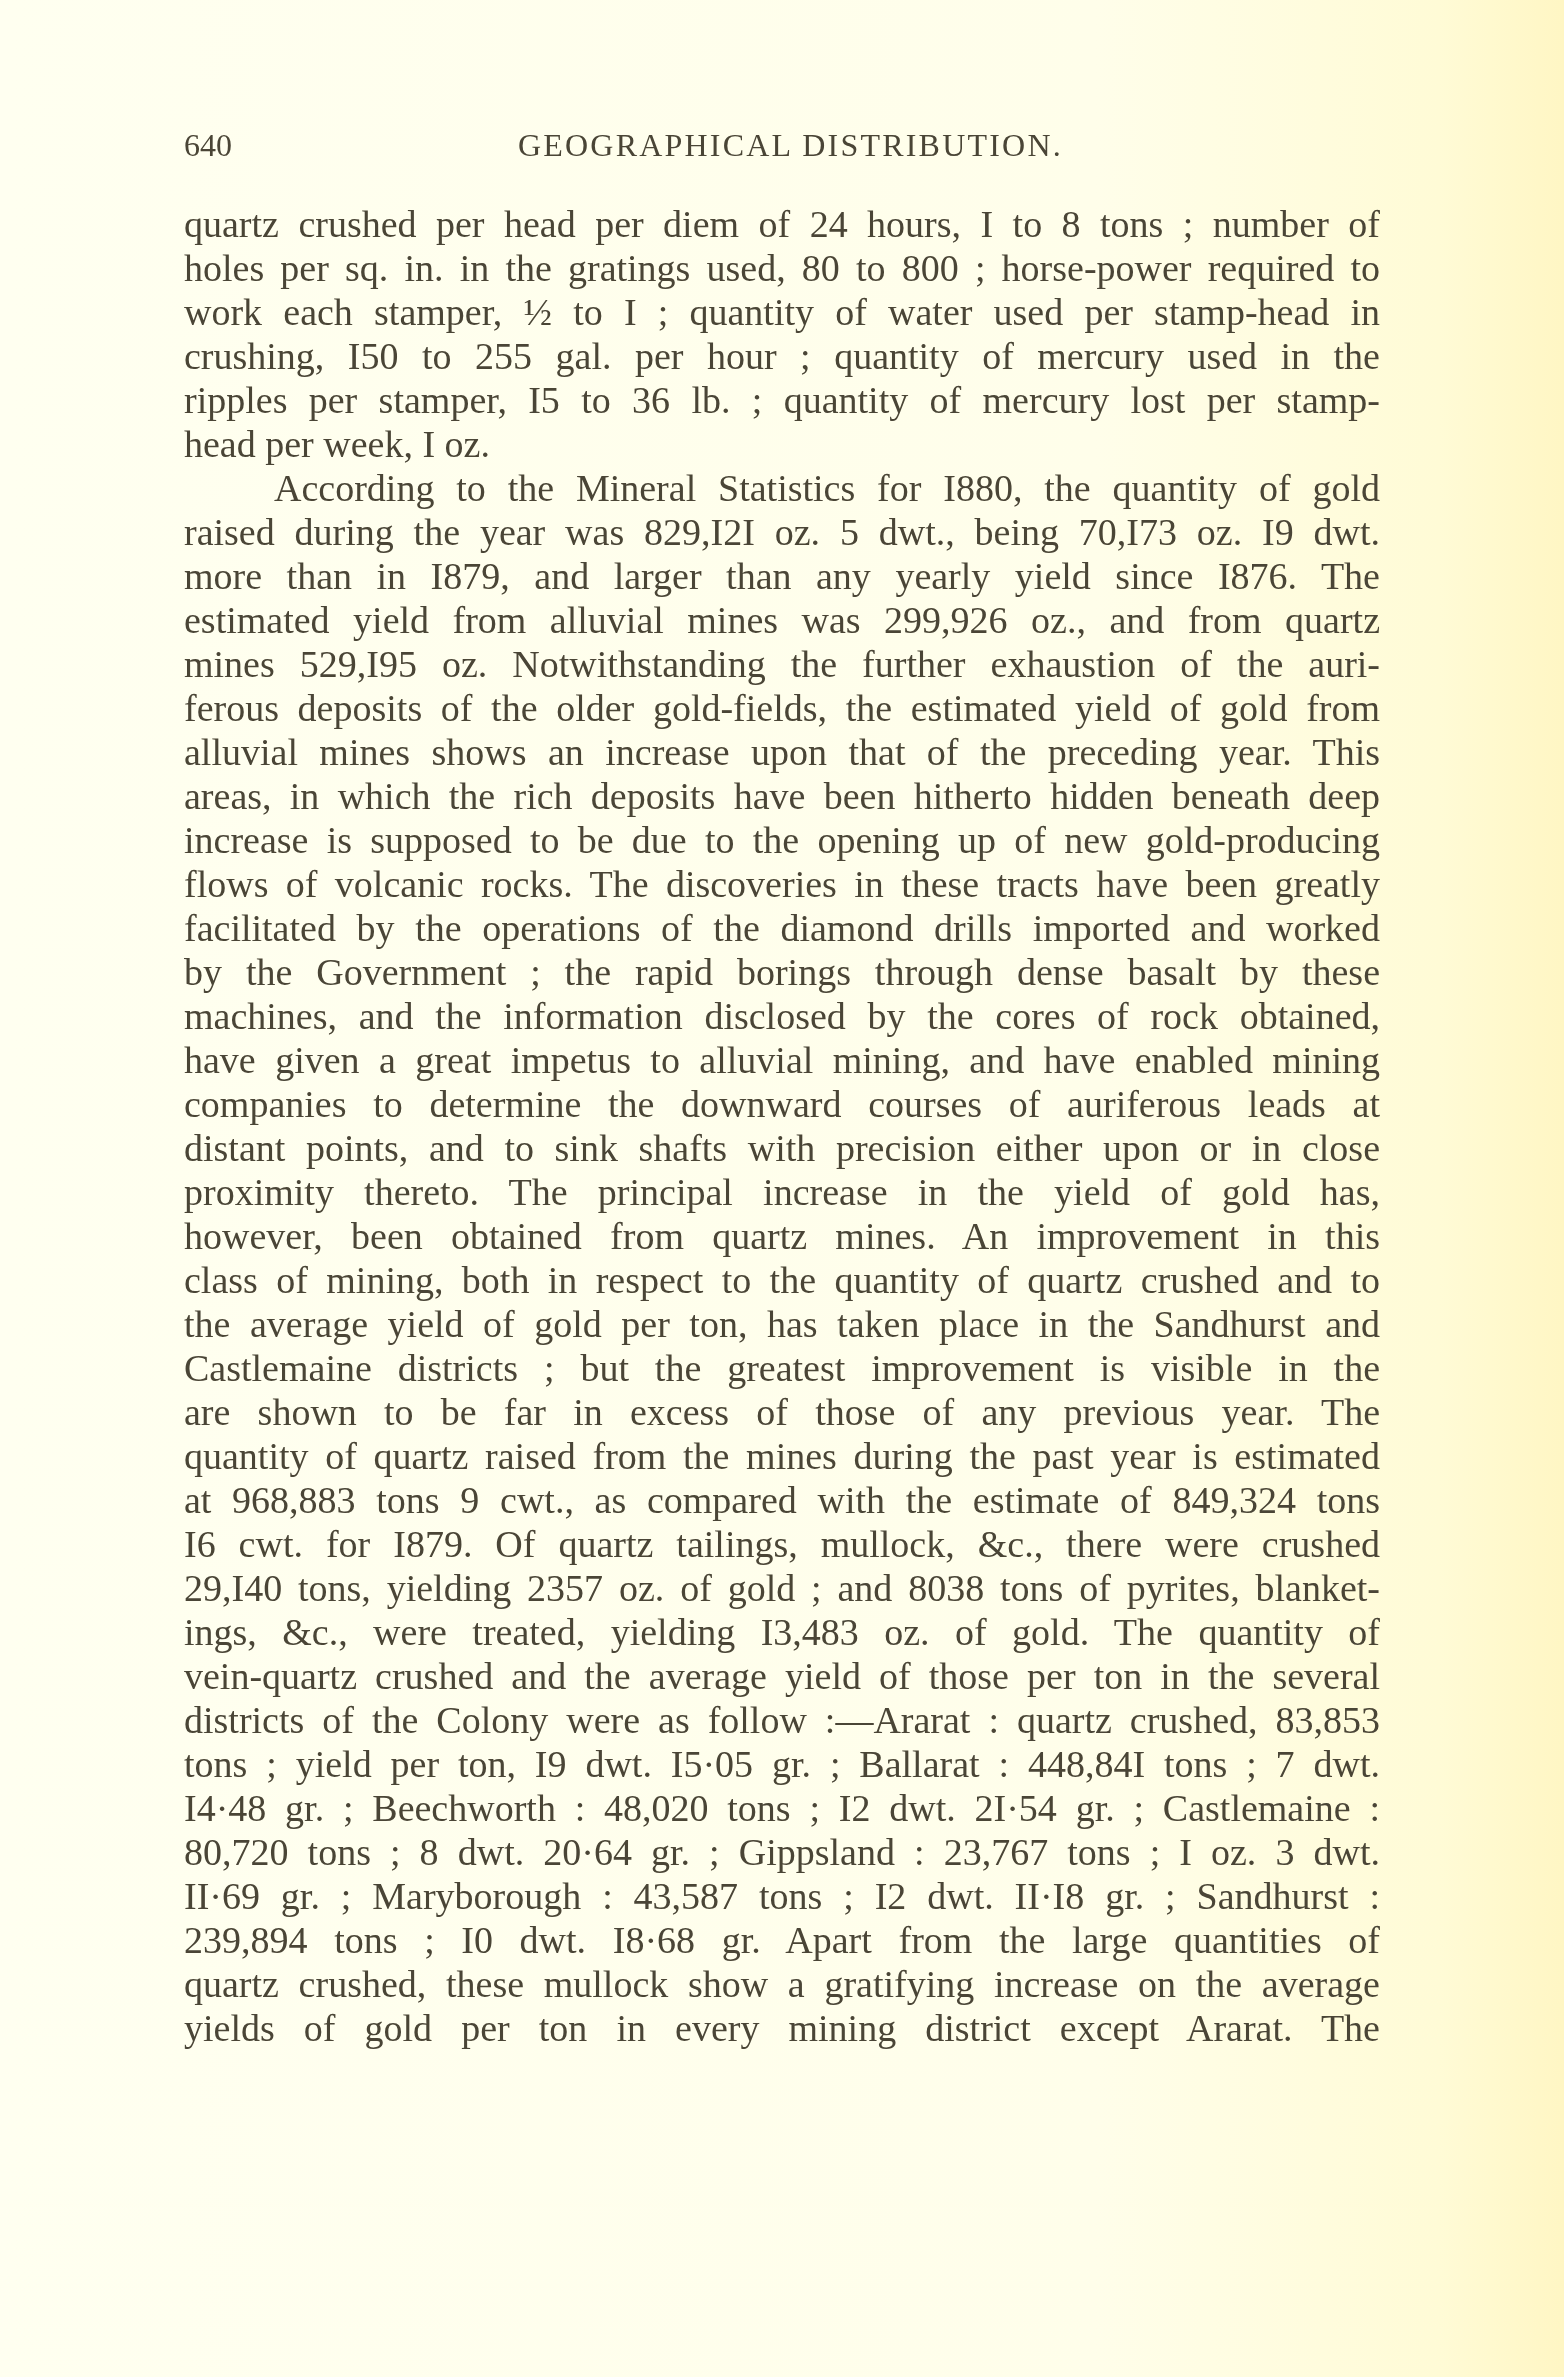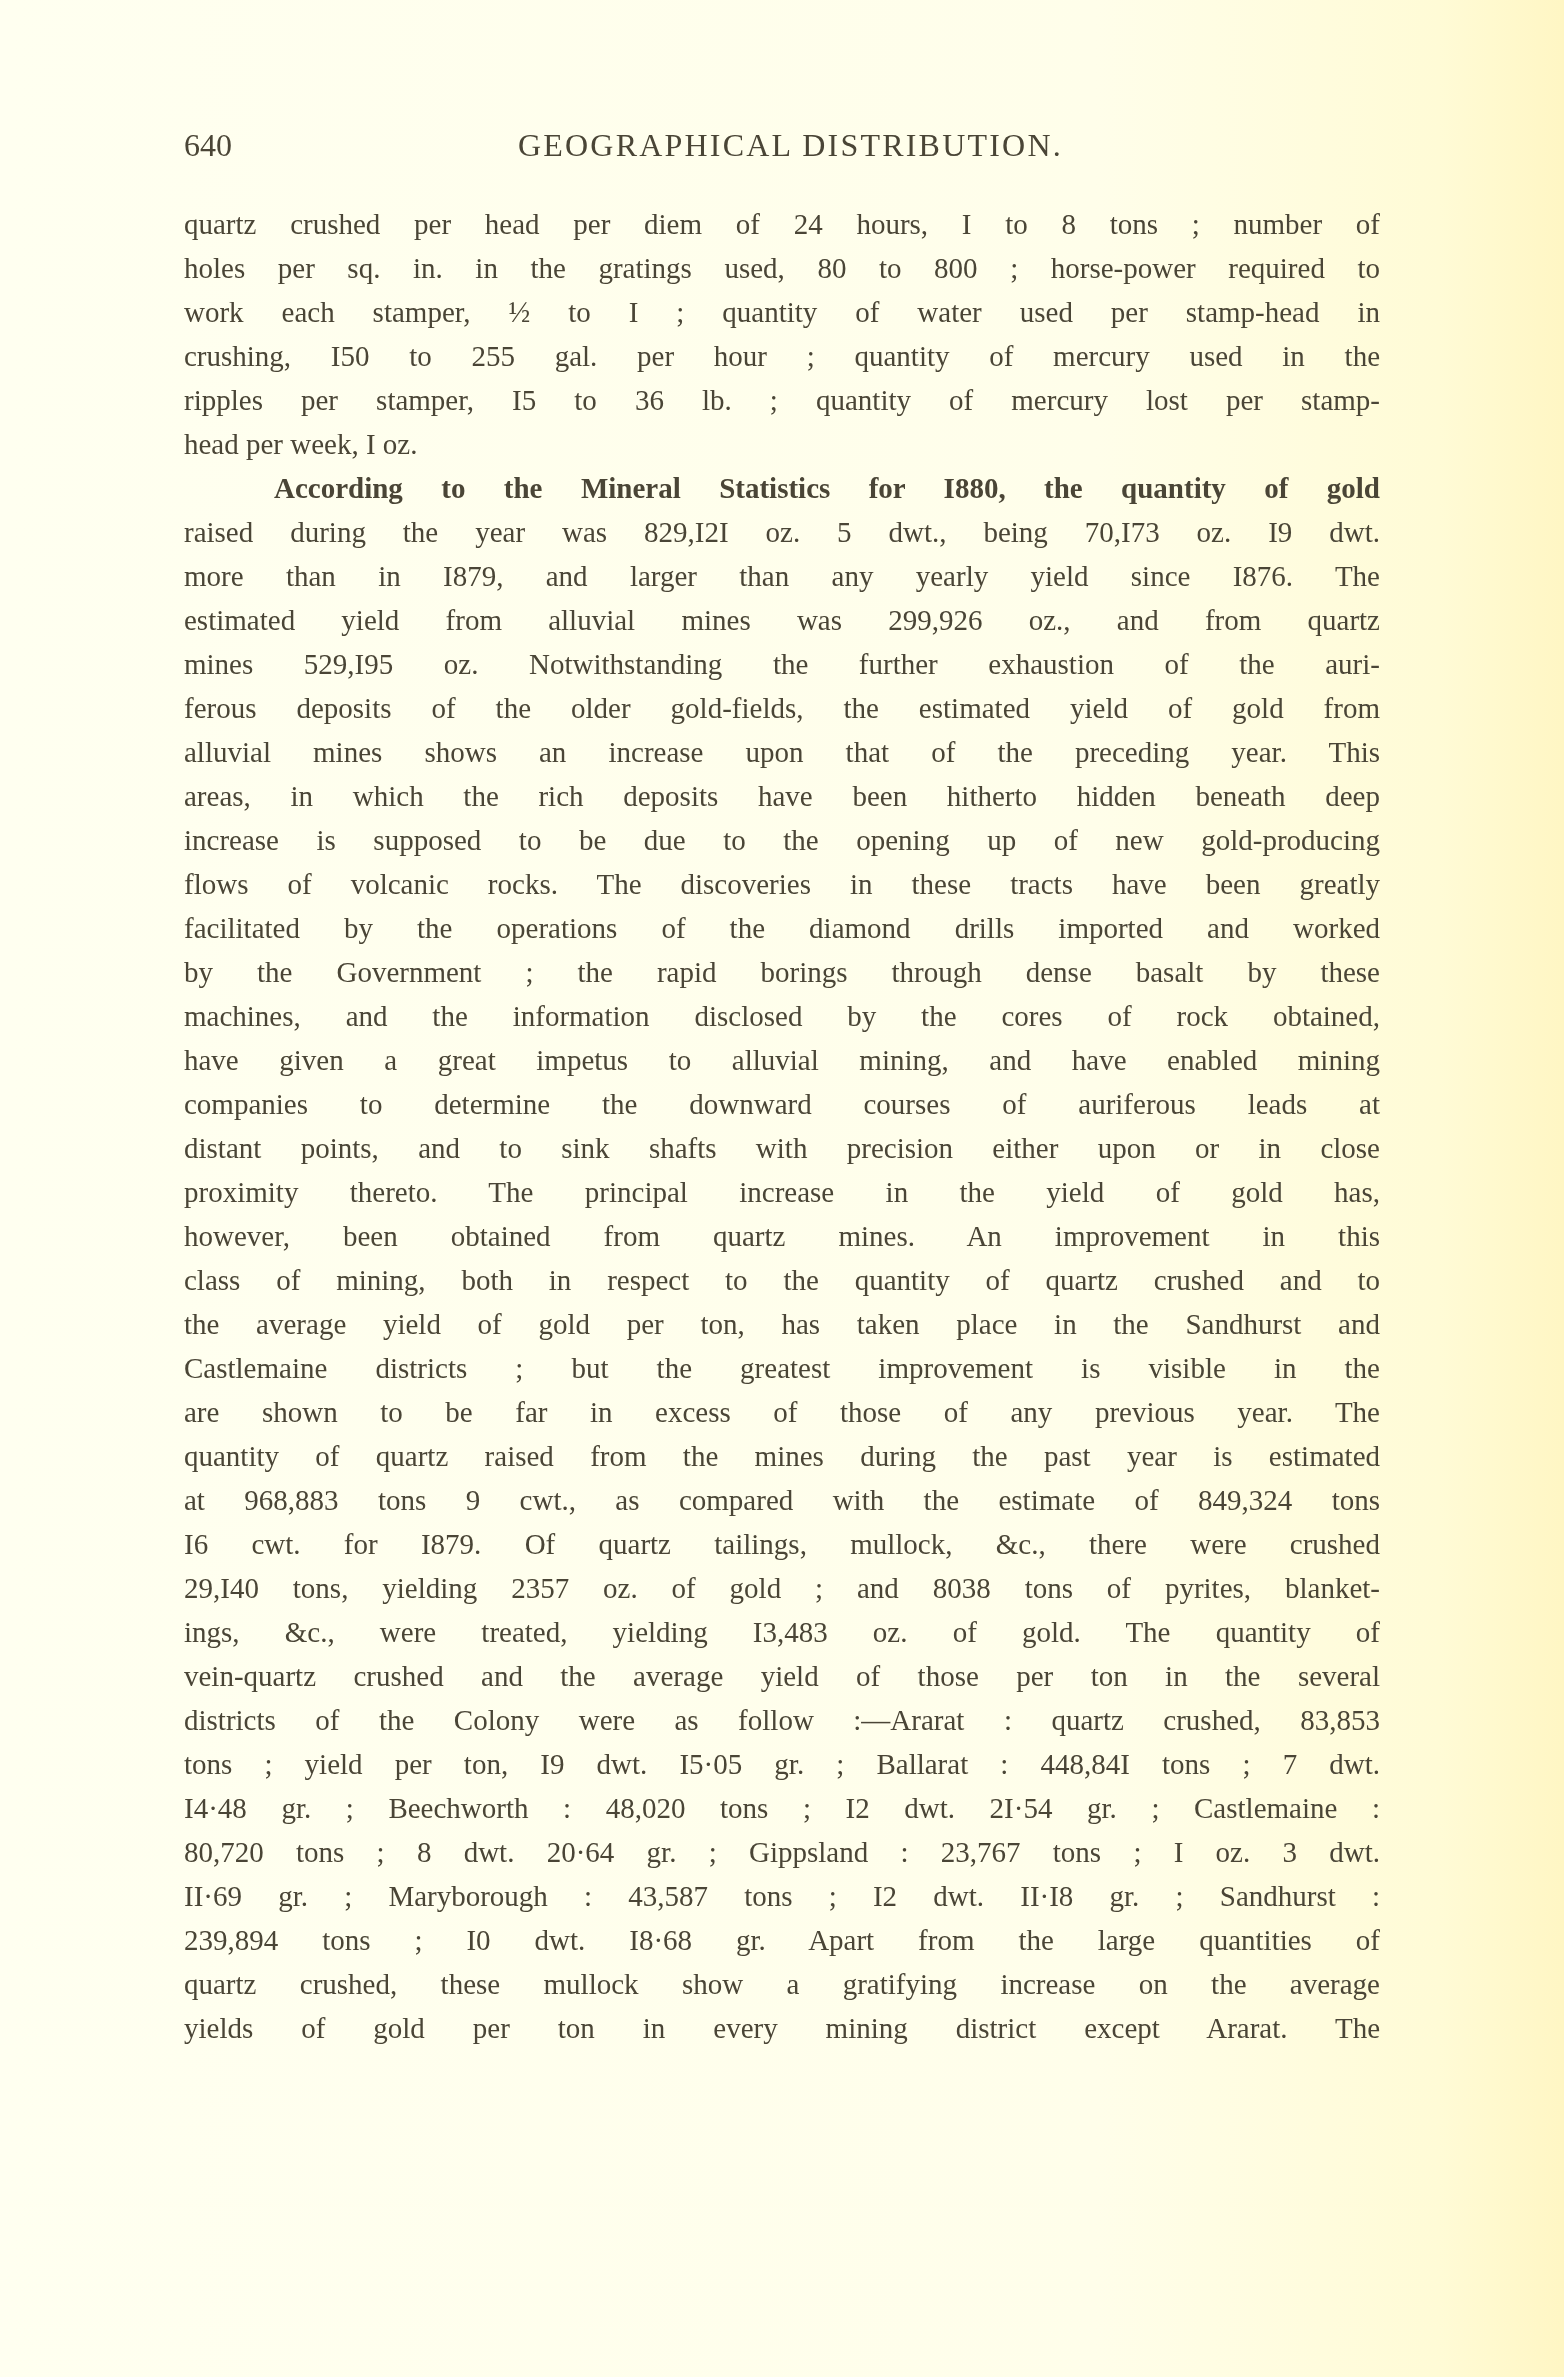--- a/index.html
+++ b/index.html
@@ -15,28 +15,28 @@
     position: absolute; left: 184px; top: 111px; width: 1196px; height: 45px;
     font-size: 30.5px; line-height: 45px;
   }
   .folio { position: absolute; left: 0; top: 0; font-size: 32px; }
   .head-title {
     position: absolute; left: 334px; top: 0;
     font-size: 32px; letter-spacing: 2.2px;
   }
   .body-text {
     position: absolute; left: 184px; top: 190px; width: 1196px;
-    font-size: 29px;
+    font-size: 38px;
   }
   .line {
     display: block; height: 44px; line-height: 44px; white-space: nowrap;
     text-align: justify; text-align-last: justify; overflow: visible;
   }
   .line.last { text-align-last: left; }
-  .line.indent { padding-left: 90px; font-weight: bold; }
+  .line.indent { padding-left: 90px; }
 </style>
 </head>
 <body>
 
 <div class="page">
   <div class="running-head">
     <span class="folio">640</span>
     <span class="head-title">GEOGRAPHICAL DISTRIBUTION.</span>
   </div>
 

